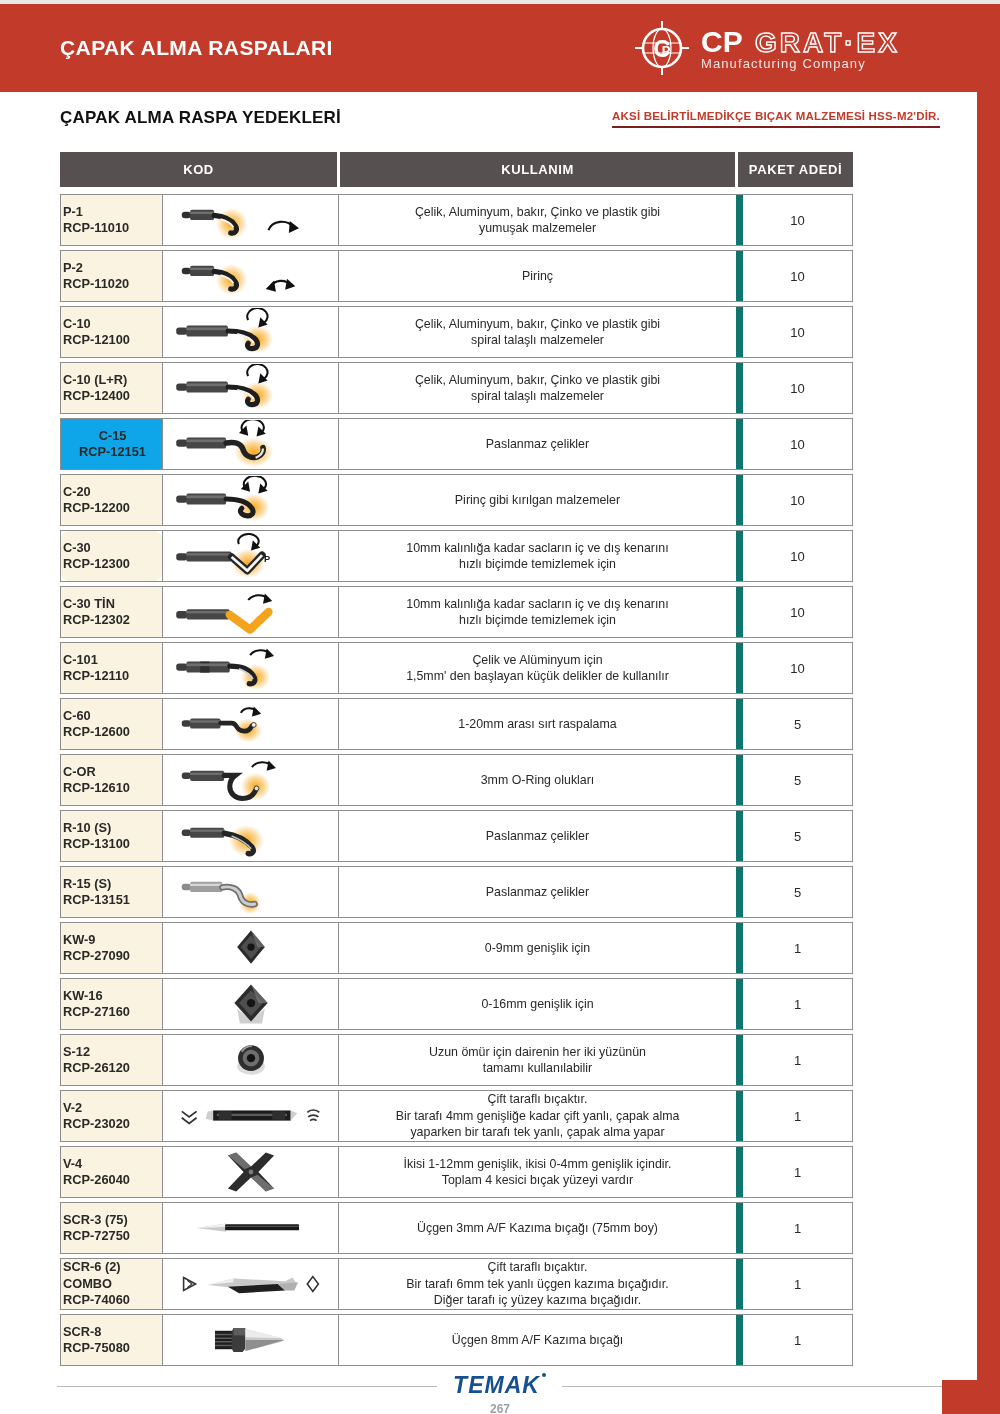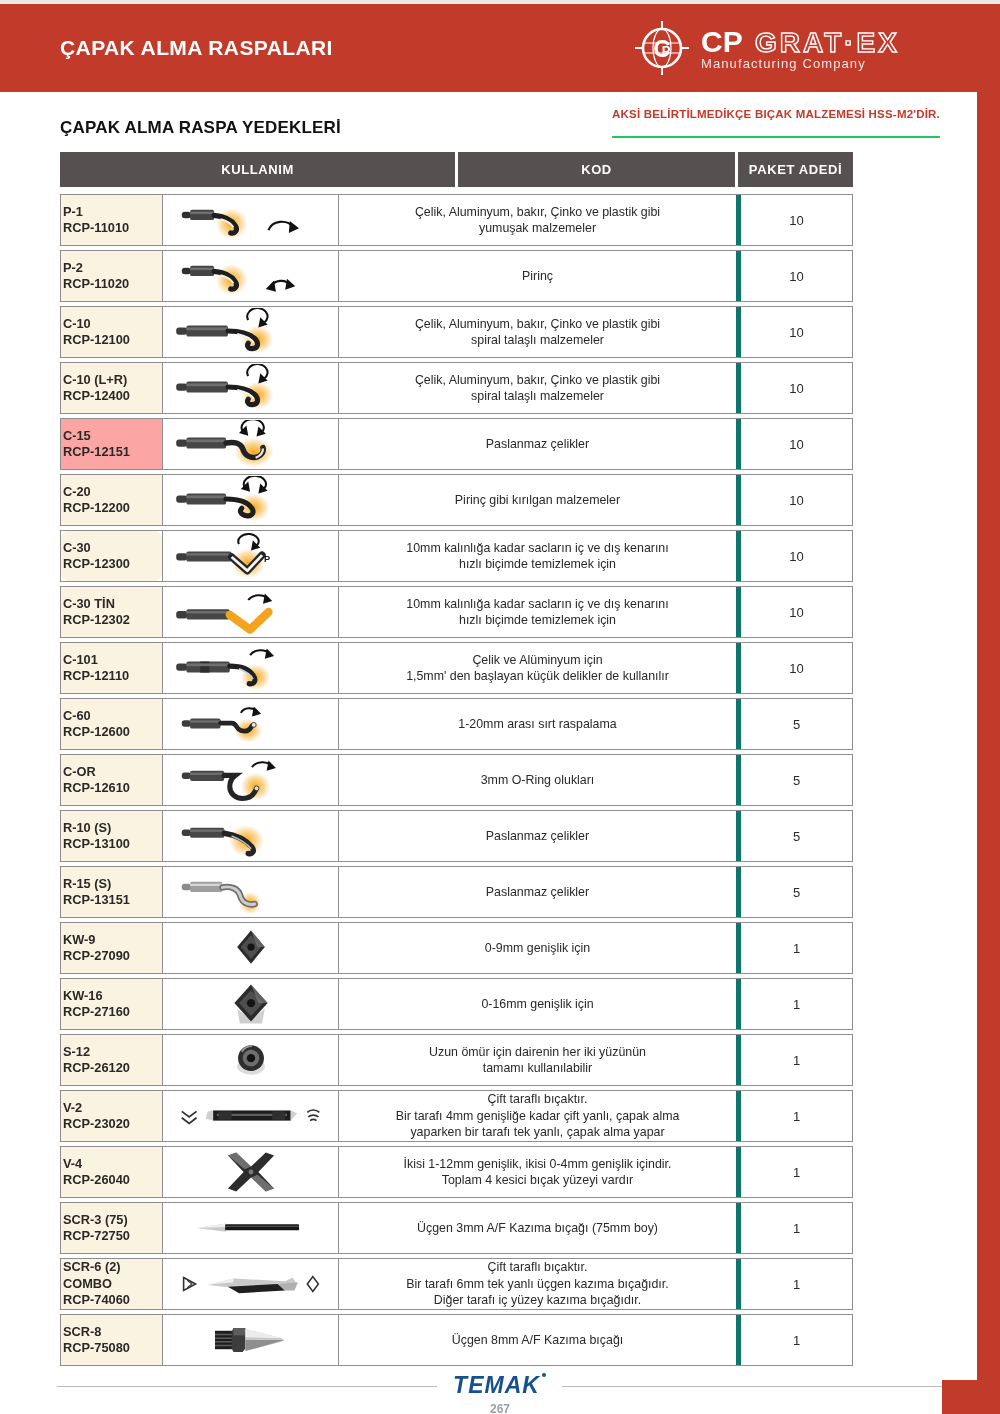--- a/index.html
+++ b/index.html
@@ -22,21 +22,21 @@
   .brand-text { display:flex; flex-direction:column; align-items:flex-start; }
   .brand-sub { color:#e5e5e5; font-weight:normal; font-size:13px; letter-spacing:1.1px; margin-top:-3px; }
   
   .section-row {
     position:absolute; top:104px; left:60px; width:880px;
     display:flex; justify-content:space-between; align-items:flex-end;
   }
   .section-row h2 { font-size:17px; font-weight:900; letter-spacing:.2px; color:#111; }
   .note {
     font-size:11.5px; font-weight:bold; letter-spacing:.2px;
-    padding-bottom:16px; border-bottom:2px solid #22c55e; text-align:right;
+    padding-bottom:4px; border-bottom:2px solid #7f1d1d; text-align:right;
   }
   
   .table { position:absolute; left:60px; top:148px; width:793px; }
   .thead { display:flex; gap:3px; height:35px; margin-bottom:7px; }
   .th {
     color:#fff; font-size:13px; font-weight:bold; letter-spacing:.6px;
     display:flex; align-items:center; justify-content:center;
   }
   .th-kod { width:277px; } .th-kullanim { width:395px; } .th-paket { width:115px; }
   .row {
@@ -47,21 +47,21 @@
   .code {
     width:101px; padding-left:2px;
     font-weight:bold; font-size:12.8px; line-height:1.28;
   }
   .img { width:176px; border-left:1px solid #8d8d8d; align-items:center; }
   .img svg.tool { width:162px; height:48px; }
   .desc {
     width:398px; border-left:1px solid #8d8d8d;
     font-size:12.4px; line-height:1.32; text-align:center; align-items:center;
   }
-  .qty { flex:1; border-left:5px solid #0f766e; font-size:13px; align-items:center; }
+  .qty { flex:1; border-left:7px solid #0f766e; font-size:13px; align-items:center; }
   
   .footer-rule { position:absolute; left:57px; top:1368px; width:885px; text-align:center; }
   .footer-rule::before { content:""; position:absolute; left:0; right:0; top:14px; border-top:1.5px solid #b9bcbf; }
   .temak {
     position:relative; display:inline-block; padding:0 16px; background:#fff;
     font-size:23px; font-weight:900; font-style:italic; letter-spacing:1px;
   }
   .temak::after { content:""; display:inline-block; width:4px; height:4px; border-radius:50%; background:#17508f; margin:0 0 16px 2px; }
   .pagenum { position:absolute; left:0; top:1398px; width:1000px; text-align:center; font-size:12px; font-weight:bold; color:#9aa0a6; }
   .defs-svg { position:absolute; width:0; height:0; }
@@ -305,22 +305,22 @@
     </div>
   </header>
 
   <div class="section-row">
     <h2>ÇAPAK ALMA RASPA YEDEKLERİ</h2>
     <div class="note" style="color: rgb(194, 59, 42);">AKSİ BELİRTİLMEDİKÇE BIÇAK MALZEMESİ HSS-M2'DİR.</div>
   </div>
 
   <div class="table">
     <div class="thead">
+      <div class="th th-kod" style="background: rgb(86, 81, 80);">KOD</div>
       <div class="th th-kullanim" style="background: rgb(86, 81, 80);">KULLANIM</div>
-      <div class="th th-kod" style="background: rgb(86, 81, 80);">KOD</div>
       <div class="th th-paket" style="background: rgb(86, 81, 80);">PAKET ADEDİ</div>
     </div>
     <div class="tbody">
   <div class="row">
     <div class="cell code" style="background: rgb(250, 243, 226);">
             <div>P-1</div>
             <div>RCP-11010</div>
           </div>
     <div class="cell img">
       <svg class="tool" viewBox="0 0 170 52">
@@ -378,21 +378,21 @@
             </svg>
     </div>
     <div class="cell desc">
             <div>Çelik, Aluminyum, bakır, Çinko ve plastik gibi</div>
             <div>spiral talaşlı malzemeler</div>
           </div>
     <div class="cell qty">10</div>
   </div>
 
   <div class="row">
-    <div class="cell code" style="background: #fca5a5;">
+    <div class="cell code" style="background: #0ea5e9; align-items: center;">
             <div>C-15</div>
             <div>RCP-12151</div>
           </div>
     <div class="cell img">
       <svg class="tool" viewBox="0 0 170 52">
               <use href="#sym-c15-blade"></use>
             </svg>
     </div>
     <div class="cell desc">
             <div>Paslanmaz çelikler</div>

